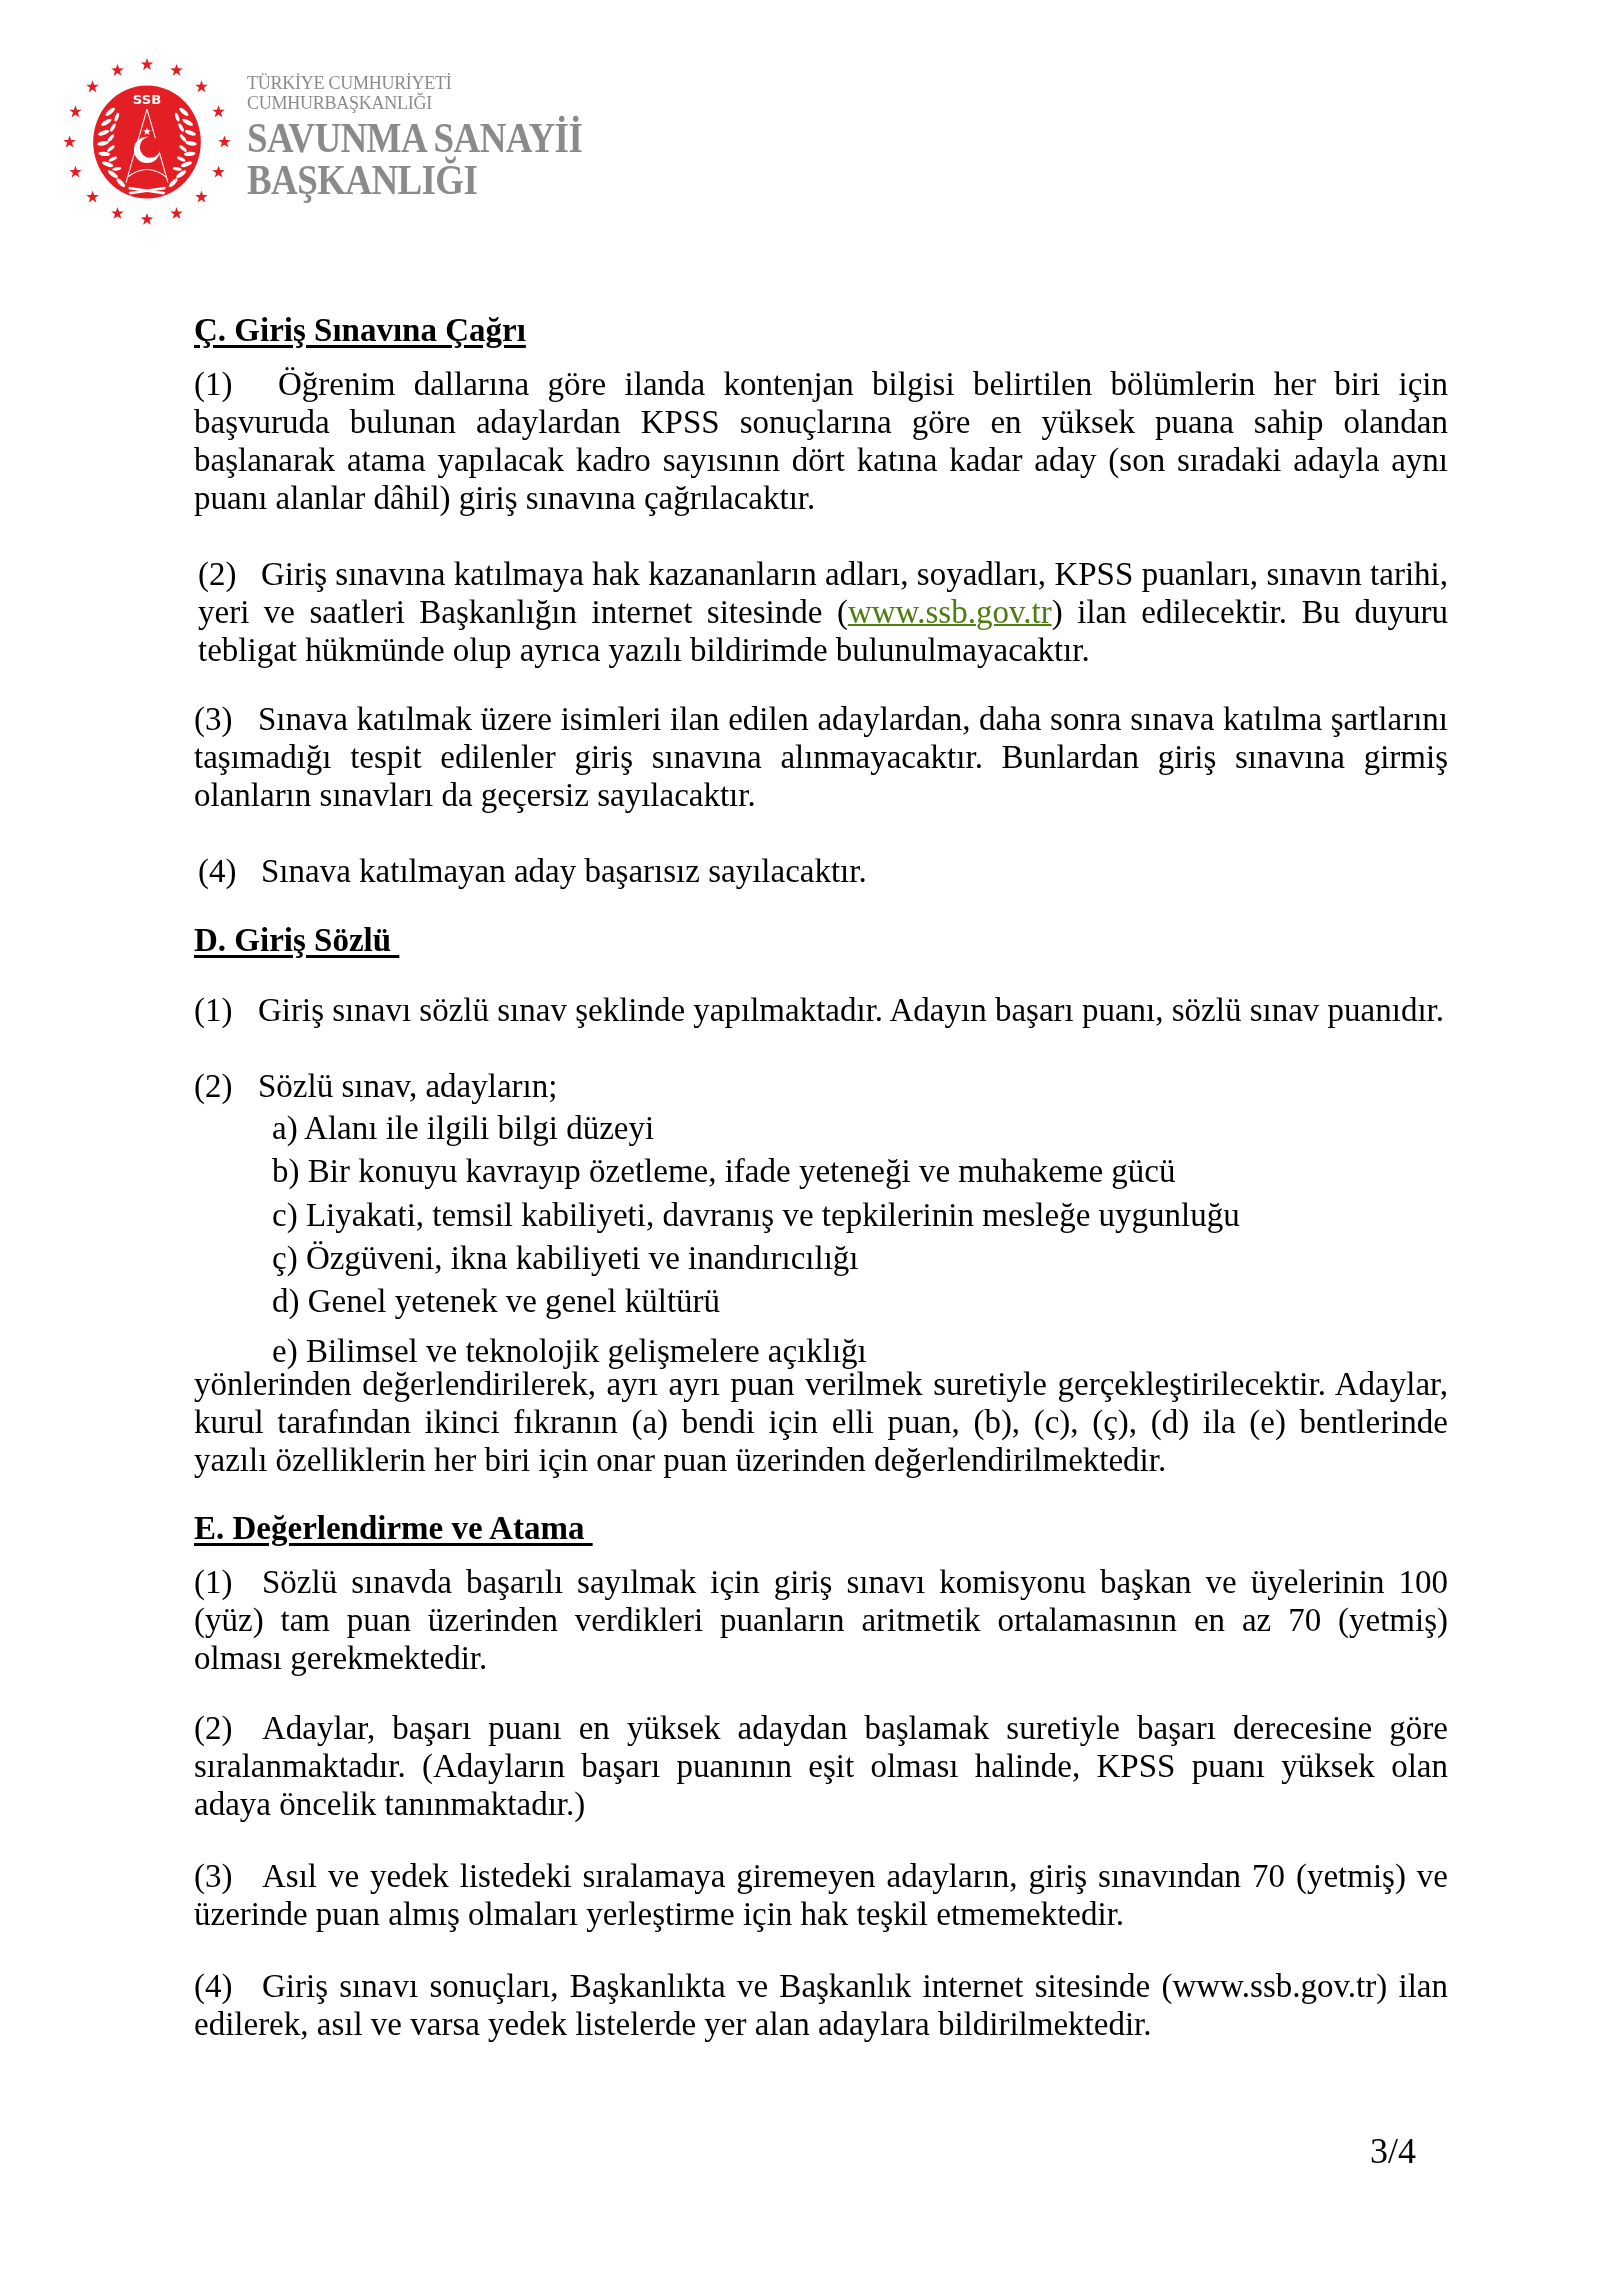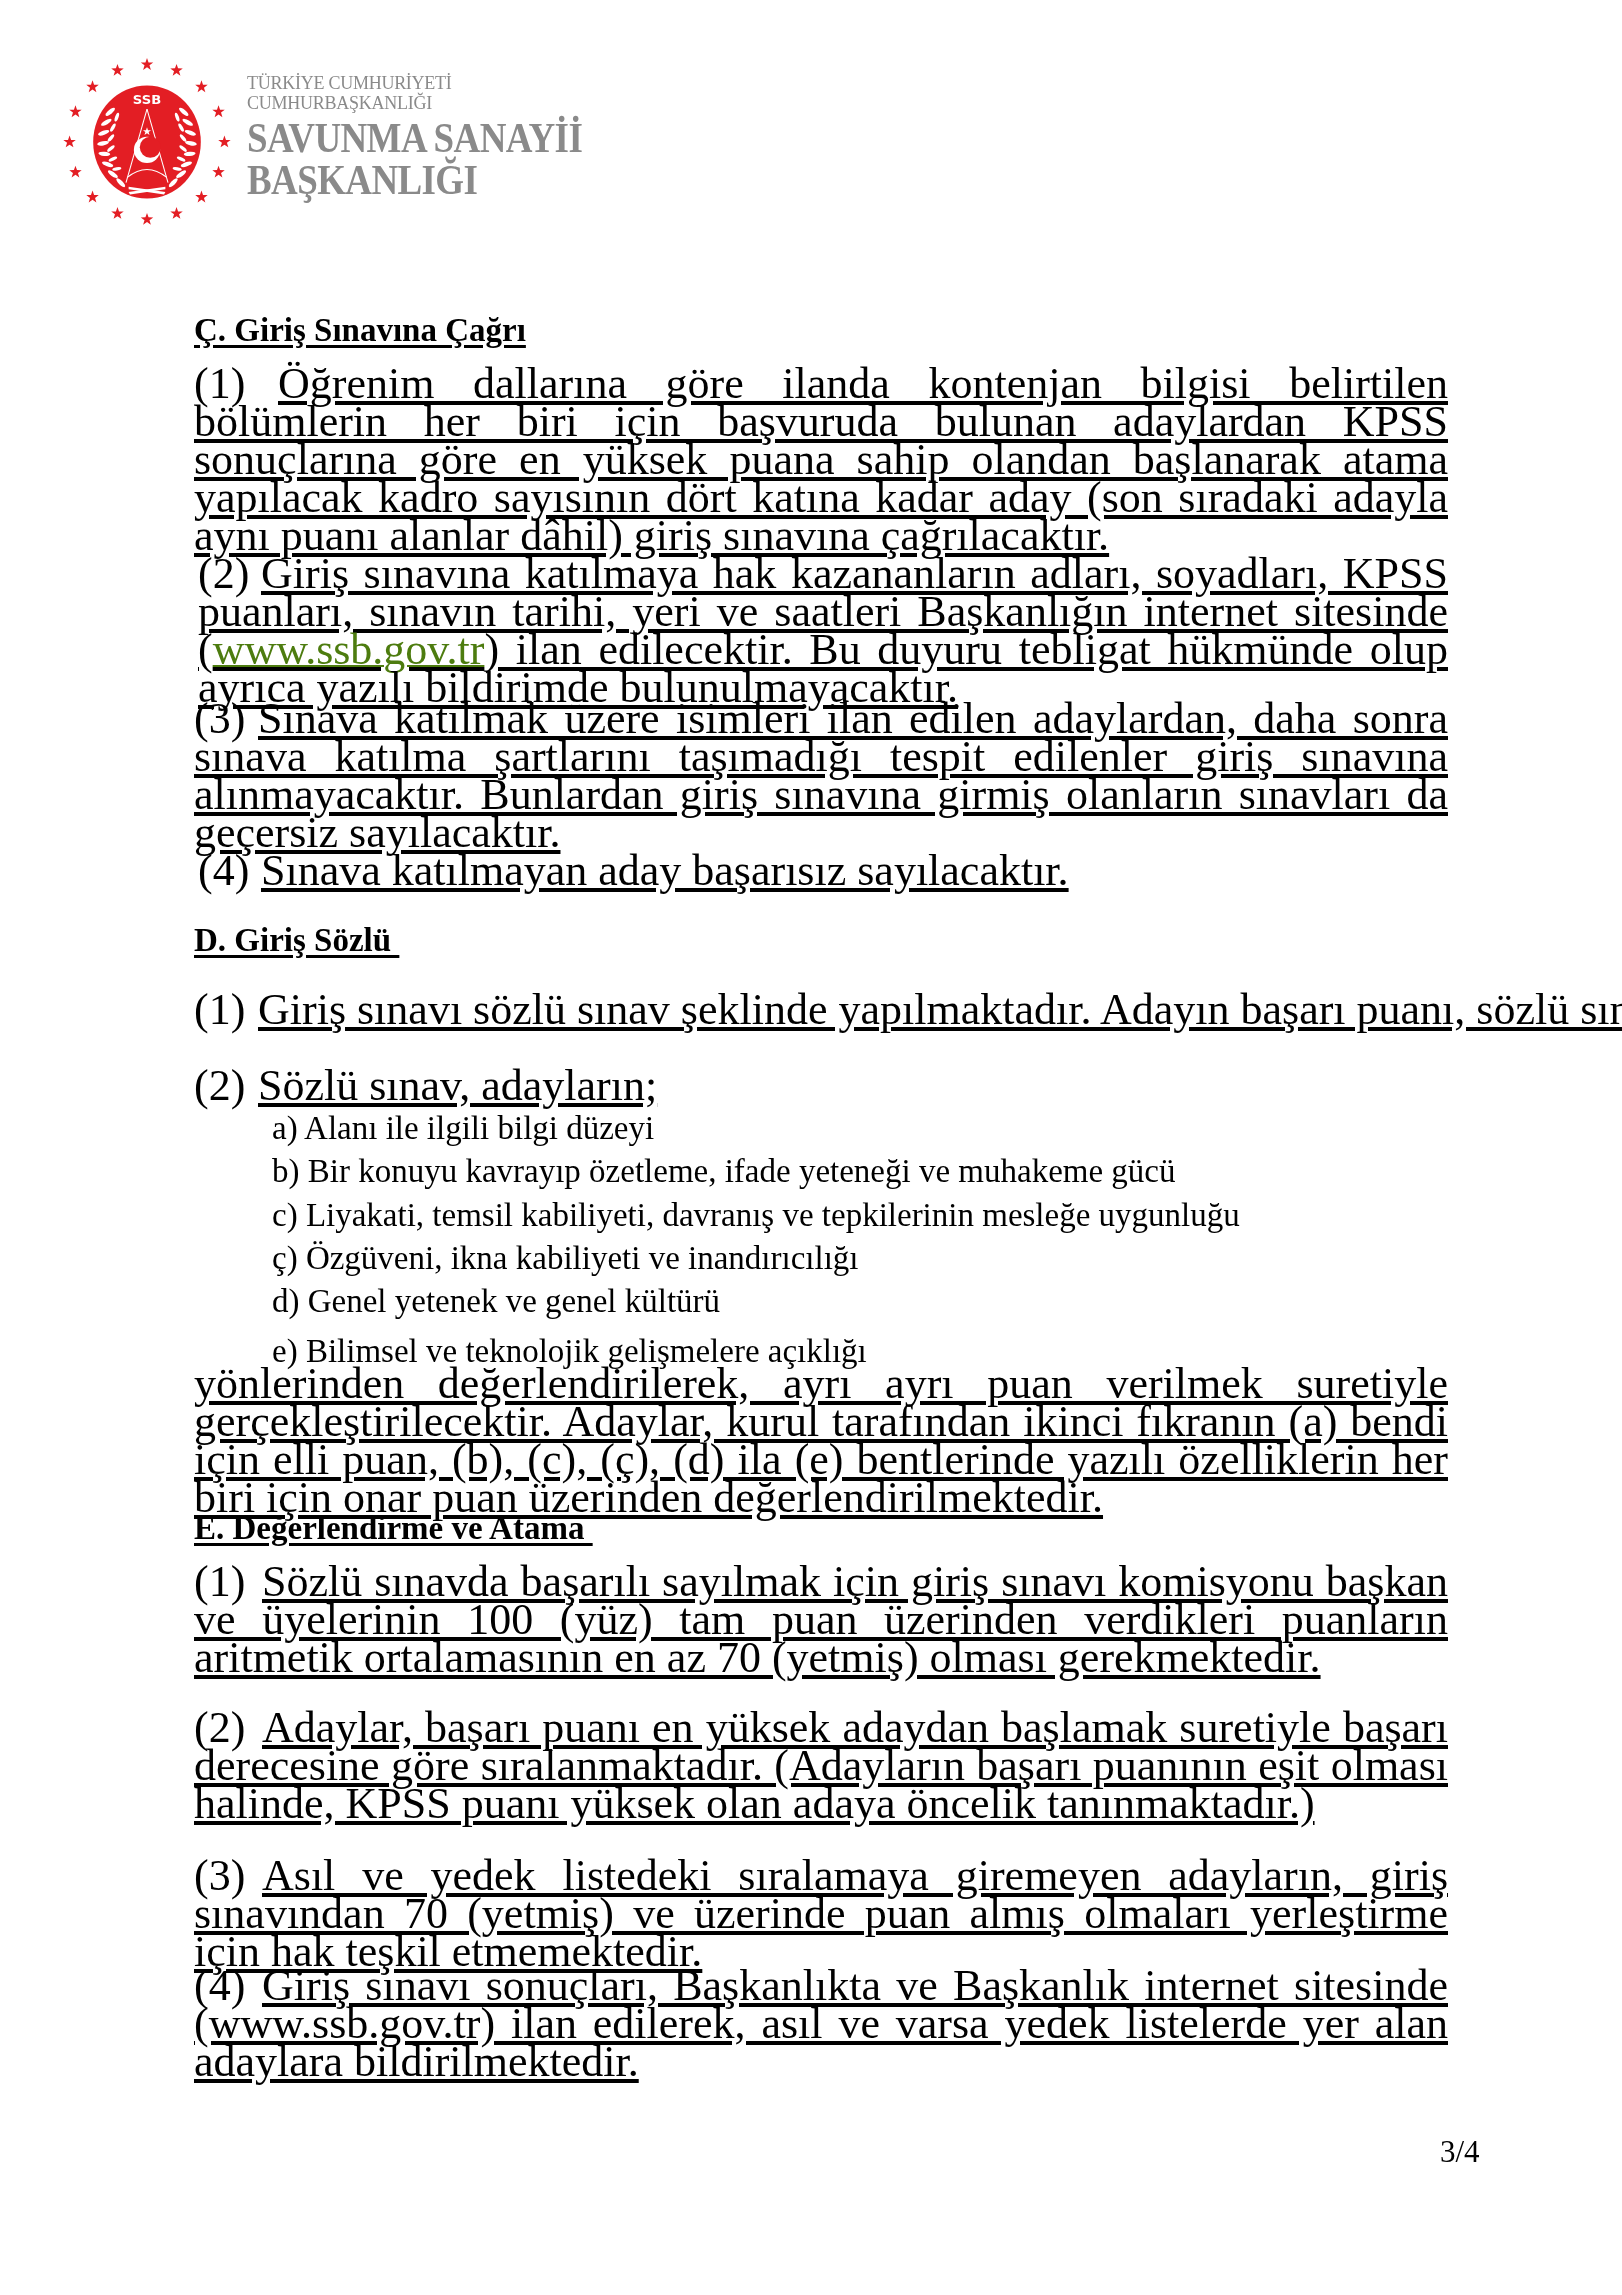--- a/index.html
+++ b/index.html
@@ -9,26 +9,26 @@
   
   .logo { left: 63px; top: 58px; width: 168px; height: 168px; }
   .hdr-text { left: 247px; top: 73px; color: #8a8a8a; font-family: "Liberation Serif", "DejaVu Serif", serif; }
   .hdr-small { font-size: 19.6px; line-height: 19.6px; letter-spacing: -0.3px; transform: scaleX(0.92); transform-origin: left; white-space: nowrap; }
   .hdr-big { font-size: 43px; line-height: 42px; font-weight: bold; transform: scaleX(0.86); transform-origin: left; white-space: nowrap; letter-spacing: -0.7px; }
   .hdr-big.first { margin-top: 5.2px; }
 
   
   .col { left: 194px; width: 1254px; }
   .h { font-size: 33px; line-height: 38px; font-weight: bold; text-decoration: underline; text-decoration-thickness: 2.6px; text-underline-offset: 3.9px; white-space: pre; }
-  .p { font-size: 44px; line-height: 38px; text-align: justify; text-decoration: underline; }
+  .p { font-size: 33px; line-height: 38px; text-align: justify; }
   .p .num { display: inline-block; }
   .nojust { text-align: left; white-space: nowrap; }
   .li { font-size: 33px; line-height: 38px; left: 272px; white-space: nowrap; }
   a.link { color: #4d7c0f; text-decoration: underline; text-decoration-thickness: 2px; }
-  .pagenum { left: 1440px; top: 2135px; font-size: 31px; line-height: 33px; }
+  .pagenum { left: 1370px; top: 2135px; font-size: 36px; line-height: 33px; }
 </style>
 </head>
 <body>
 
 <div class="abs logo">
   <svg width="168" height="168" viewBox="0 0 256 256" xmlns="http://www.w3.org/2000/svg">
     <defs>
       <polygon id="star" points="0,-10 2.35,-3.2 9.5,-3.1 3.8,1.2 5.9,8.1 0,4 -5.9,8.1 -3.8,1.2 -9.5,-3.1 -2.35,-3.2"></polygon>
     </defs>
     <g fill="#E31E24">

